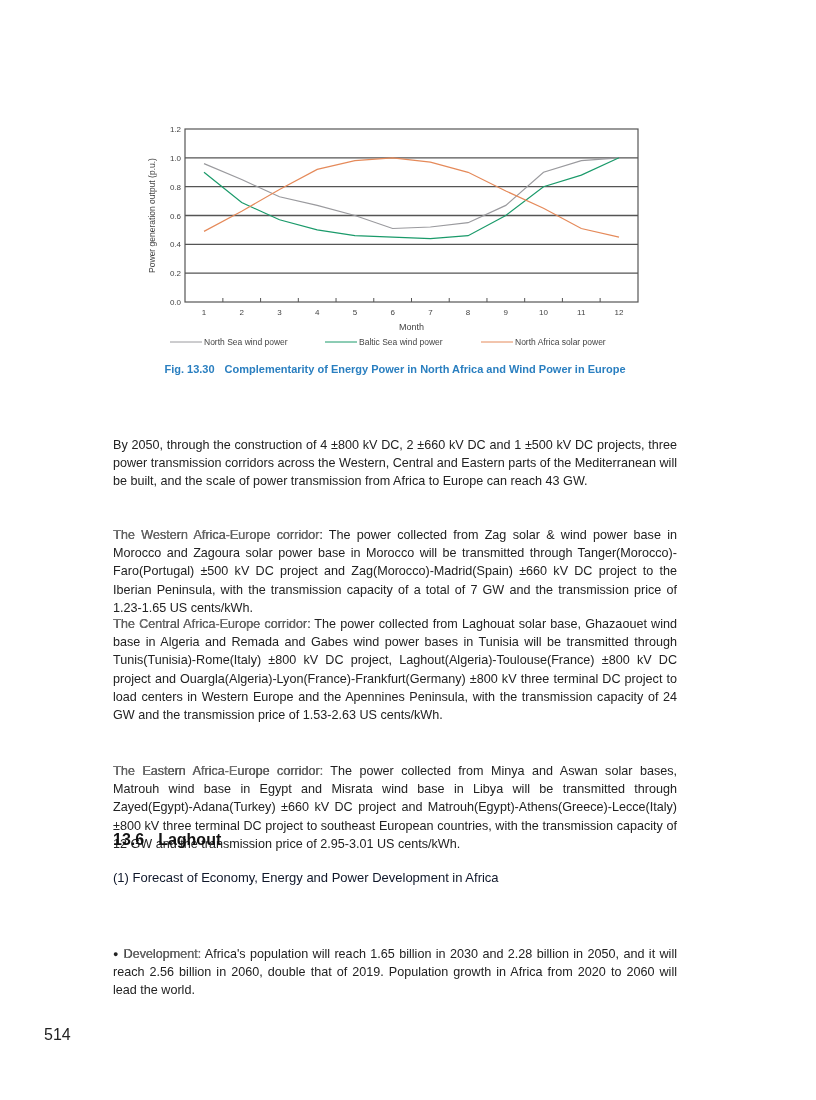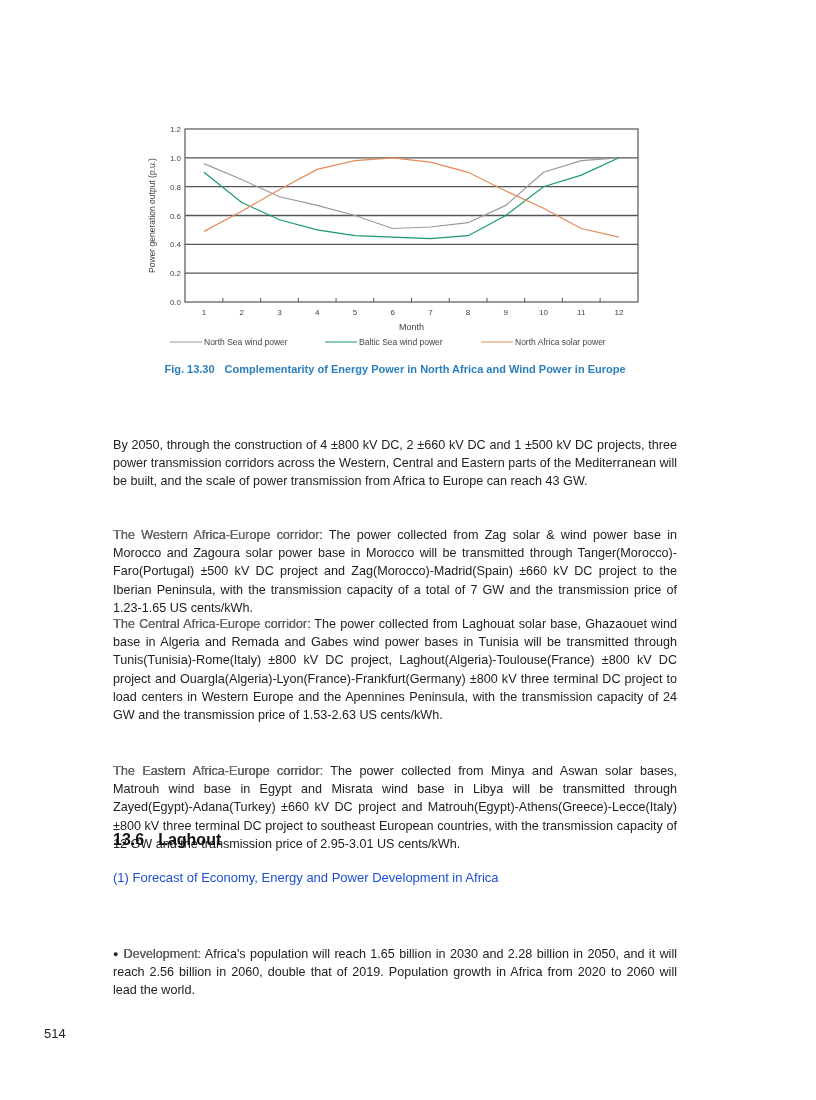--- a/index.html
+++ b/index.html
@@ -9,23 +9,23 @@
   .caption { position: absolute; left: 0; width: 790px; top: 363px; text-align: center; font-weight: bold; font-size: 11px; color: #2a7fc0; }
   .caption .num { margin-right: 10px; margin-top: 27px; }
   .body { position: absolute; left: 113px; width: 564px; font-size: 12.6px; line-height: 18.2px; text-align: justify; color: #222; margin-top: 38px; }
   .body b { font-weight: normal; color: #737373; text-shadow: 0.3px 0 0 #111; }
   .p1 { top: 398px; }
   .p2 { top: 488px; }
   .p3 { top: 577px; }
   .p4 { top: 724px; }
   .h2 { position: absolute; left: 113px; top: 831px; font-size: 16px; font-weight: bold; color: #111; }
   .h2 .sec { margin-right: 14px; margin-top: 11px; }
-  .h3 { position: absolute; left: 113px; top: 870px; font-size: 13px; color: #1d4ed8; }
+  .h3 { position: absolute; left: 113px; top: 870px; font-size: 13px; color: #0f172a; }
   .p5 { top: 907px; }
-  .pagenum { position: absolute; left: 44px; top: 1026px; font-size: 13px; color: #222; }
+  .pagenum { position: absolute; left: 44px; top: 1026px; font-size: 16px; color: #222; }
 </style>
 </head>
 <body>
 
 <svg id="chart" viewBox="0 0 520 240" xmlns="http://www.w3.org/2000/svg">
   <g id="grid">
       <line x1="45" x2="498" y1="158.16666666666666" y2="158.16666666666666" stroke="#555" stroke-width="1.3"></line>
       <line x1="45" x2="498" y1="129.33333333333331" y2="129.33333333333331" stroke="#555" stroke-width="1.3"></line>
       <line x1="45" x2="498" y1="100.5" y2="100.5" stroke="#555" stroke-width="1.3"></line>
       <line x1="45" x2="498" y1="71.66666666666666" y2="71.66666666666666" stroke="#555" stroke-width="1.3"></line>

